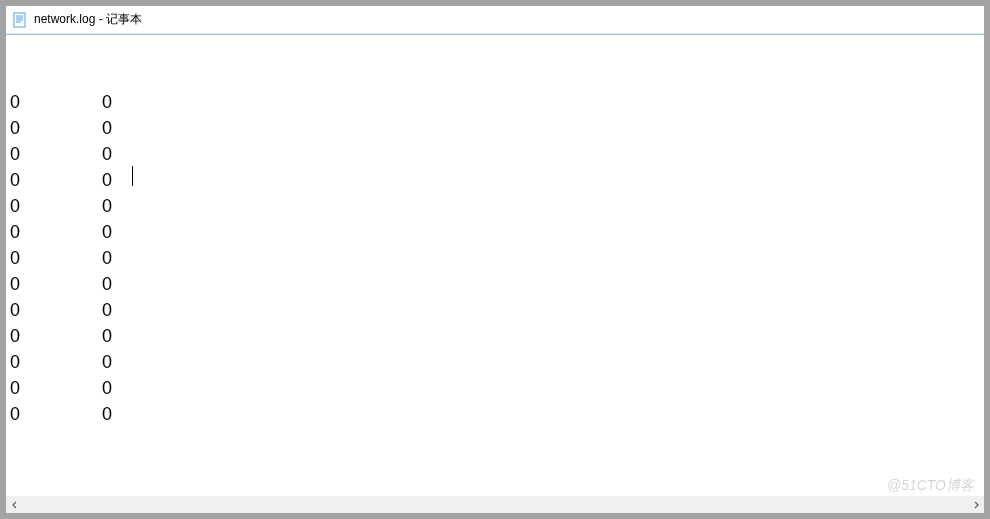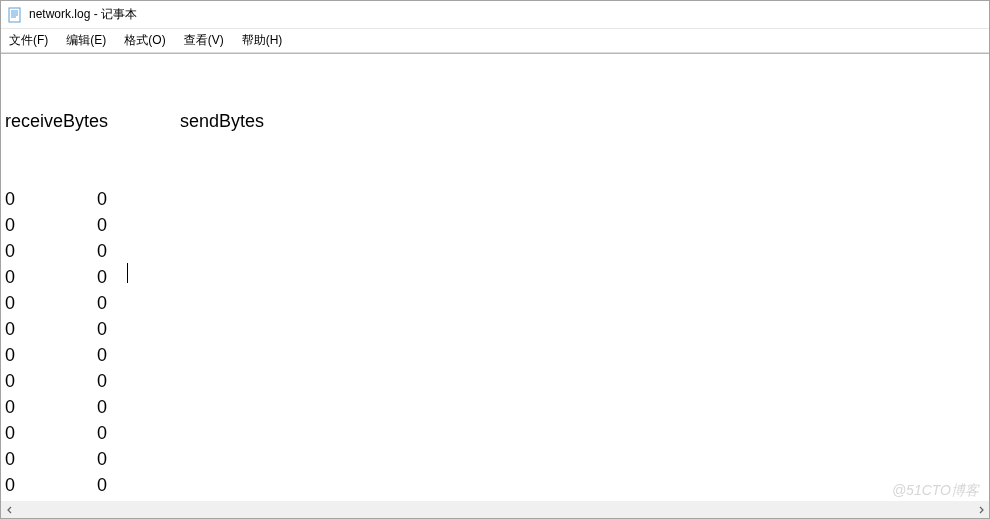--- a/index.html
+++ b/index.html
@@ -14,21 +14,21 @@
       width: 990px;
       height: 519px;
       overflow: hidden;
       position: relative;
     }
     .window {
       width: 100%;
       height: 100%;
       display: flex;
       flex-direction: column;
-      border: 1px solid #a3a3a3;
+      border: 6px solid #a3a3a3;
       background: #14b8a6;
       justify-content: flex-end;
     }
     .titlebar {
       height: 28px;
       background: #fff;
       display: flex;
       align-items: center;
       padding: 0 6px;
       gap: 6px;
@@ -154,34 +154,23 @@
         <rect x="2" y="1" width="11" height="14" fill="#fff" stroke="#5aa0d8" stroke-width="1"></rect>
         <line x1="4" y1="4" x2="11" y2="4" stroke="#5aa0d8" stroke-width="1"></line>
         <line x1="4" y1="6" x2="11" y2="6" stroke="#5aa0d8" stroke-width="1"></line>
         <line x1="4" y1="8" x2="11" y2="8" stroke="#5aa0d8" stroke-width="1"></line>
         <line x1="4" y1="10" x2="9" y2="10" stroke="#5aa0d8" stroke-width="1"></line>
       </svg>
     </span>
     <span class="title">network.log - 记事本</span>
   </div>
 
-  <div class="menubar">
-    <span class="menu-item">文件(F)</span>
-    <span class="menu-item">编辑(E)</span>
-    <span class="menu-item">格式(O)</span>
-    <span class="menu-item">查看(V)</span>
-    <span class="menu-item">帮助(H)</span>
-  </div>
 
   <div class="content">
     <div class="text-area" id="text-area">
-      <div class="header-row">
-        <span class="col1">receiveBytes</span>
-        <span class="col2">sendBytes</span>
-      </div>
     <div class="data-row"><span class="cell1">0</span><span class="cell2">0</span></div><div class="data-row"><span class="cell1">0</span><span class="cell2">0</span></div><div class="data-row"><span class="cell1">0</span><span class="cell2">0</span></div><div class="data-row"><span class="cell1">0</span><span class="cell2">0</span><span class="caret"></span></div><div class="data-row"><span class="cell1">0</span><span class="cell2">0</span></div><div class="data-row"><span class="cell1">0</span><span class="cell2">0</span></div><div class="data-row"><span class="cell1">0</span><span class="cell2">0</span></div><div class="data-row"><span class="cell1">0</span><span class="cell2">0</span></div><div class="data-row"><span class="cell1">0</span><span class="cell2">0</span></div><div class="data-row"><span class="cell1">0</span><span class="cell2">0</span></div><div class="data-row"><span class="cell1">0</span><span class="cell2">0</span></div><div class="data-row"><span class="cell1">0</span><span class="cell2">0</span></div><div class="data-row"><span class="cell1">0</span><span class="cell2">0</span></div></div>
 
     <div class="scrollbar-h">
       <div class="arrow">
         <svg width="8" height="8" viewBox="0 0 8 8">
             <path d="M5 1 L2 4 L5 7" fill="none" stroke="#606060" stroke-width="1.2"></path>
           </svg>
       </div>
       <div class="track"></div>
       <div class="arrow">

